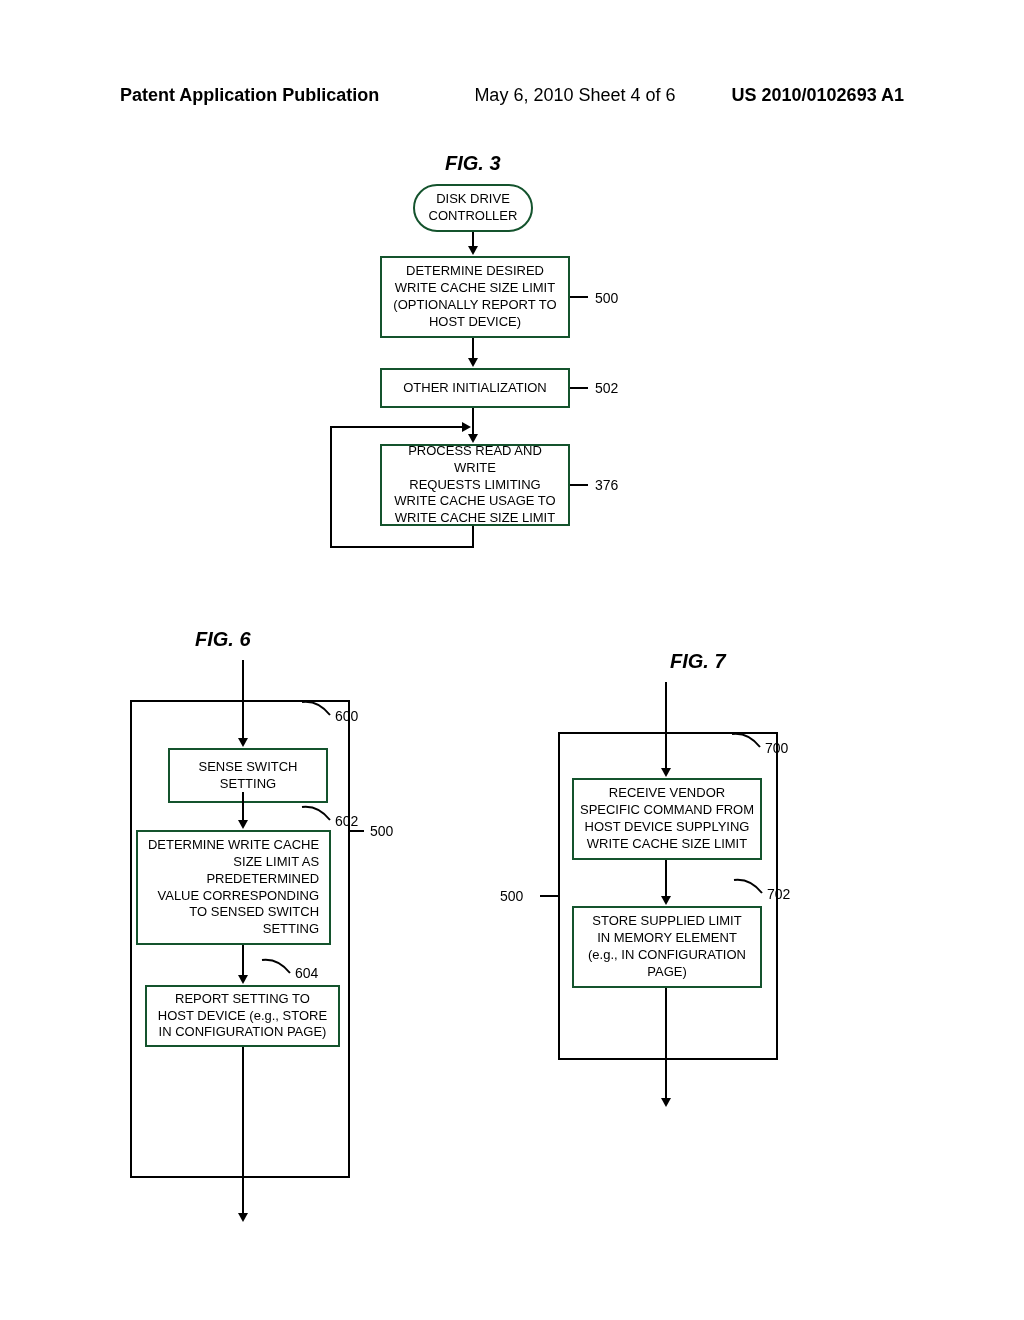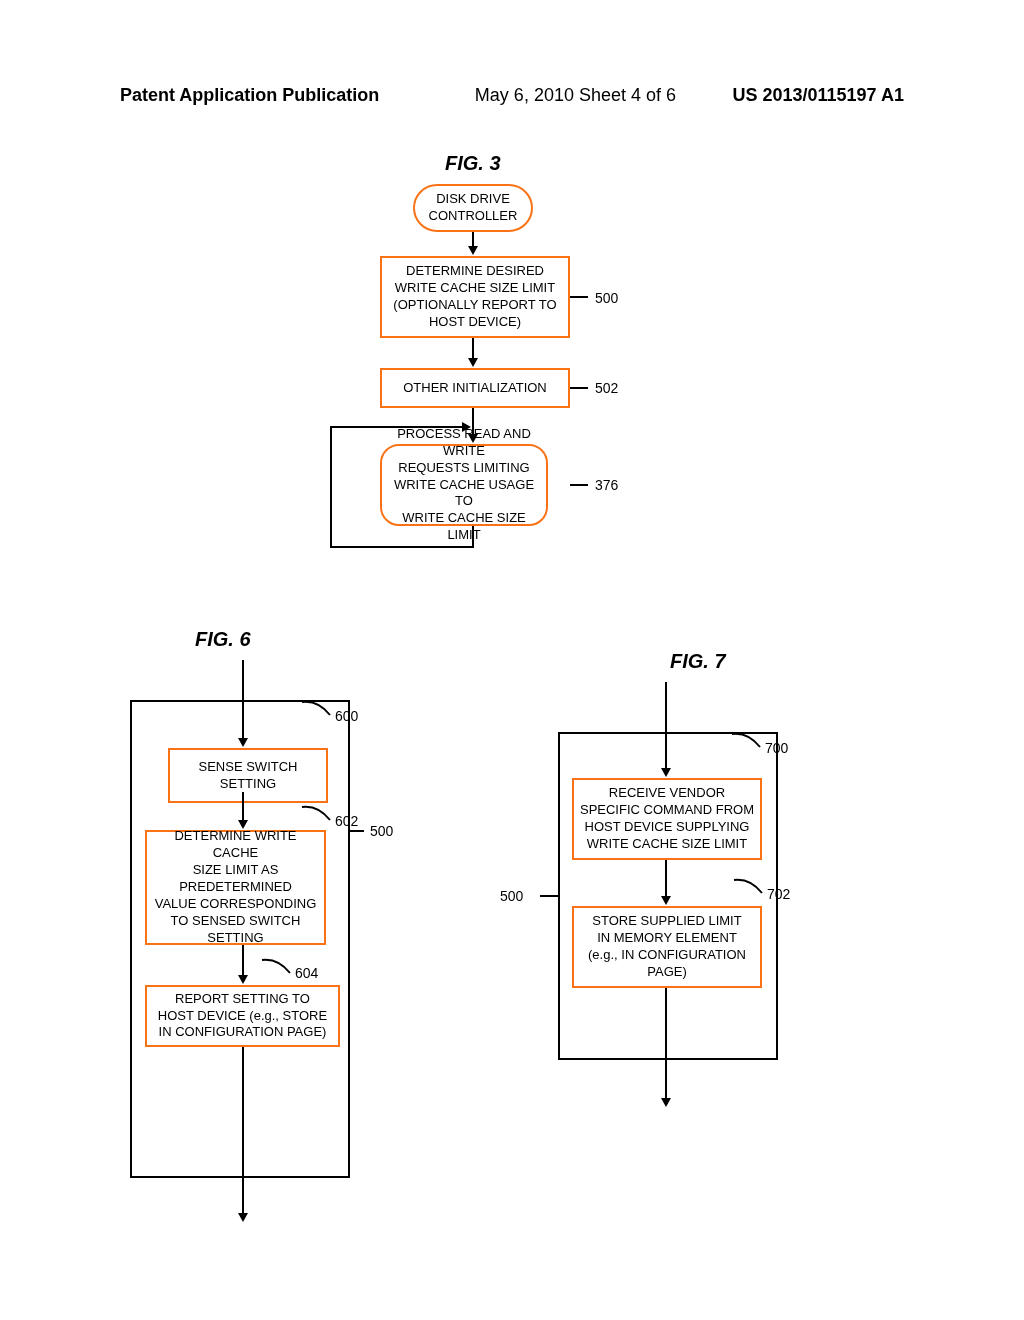--- a/index.html
+++ b/index.html
@@ -36,21 +36,21 @@
     }
     .fig-title {
       font-weight: bold;
       font-style: italic;
       font-size: 20px;
       text-align: center;
       position: absolute;
     }
     .box {
       position: absolute;
-      border: 2px solid #f97316;
+      border: 2px solid #14532d;
       text-align: center;
       display: flex;
       align-items: center;
       justify-content: center;
       font-size: 13px;
       line-height: 1.3;
       padding: 4px;
     }
     .rounded-box {
       border-radius: 40px;
@@ -86,21 +86,21 @@
     .curve-svg {
       position: absolute;
     }
   </style>
 </head>
 <body>
 
 <div class="header">
   <span class="header-left">Patent Application Publication</span>
   <span class="header-center">May 6, 2010  Sheet 4 of 6</span>
-  <span class="header-right">US 2013/0115197 A1</span>
+  <span class="header-right">US 2010/0102693 A1</span>
 </div>
 
 <div class="fig-title" style="left: 445px; top: 152px;">FIG. 3</div>
 
 <div class="box rounded-box" style="left: 413px; top: 184px; width: 120px; height: 48px;">
   <span style="white-space: pre-line;">DISK DRIVE
 CONTROLLER</span>
 </div>
 
 <div class="arrow-line" style="left: 472px; top: 232px; width: 2px; height: 16px;"></div>
@@ -120,21 +120,21 @@
 
 <div class="box" style="left: 380px; top: 368px; width: 190px; height: 40px;">
   <span style="white-space: pre-line;">OTHER INITIALIZATION</span>
 </div>
 <div class="arrow-line" style="left: 570px; top: 387px; width: 18px; height: 2px;"></div>
 <span class="ref-label" style="left: 595px; top: 380px;">502</span>
 
 <div class="arrow-line" style="left: 472px; top: 408px; width: 2px; height: 28px;"></div>
 <div class="arrow-down" style="left: 468px; top: 434px;"></div>
 
-<div class="box" style="left: 380px; top: 444px; width: 168px; height: 82px; border-radius: 19px;">
+<div class="box" style="left: 380px; top: 444px; width: 190px; height: 82px;">
   <span style="white-space: pre-line;">PROCESS READ AND WRITE
 REQUESTS LIMITING
 WRITE CACHE USAGE TO
 WRITE CACHE SIZE LIMIT</span>
 </div>
 <div class="arrow-line" style="left: 570px; top: 484px; width: 18px; height: 2px;"></div>
 <span class="ref-label" style="left: 595px; top: 477px;">376</span>
 
 <div class="arrow-line" style="left: 472px; top: 526px; width: 2px; height: 22px;"></div>
 <div class="arrow-line" style="left: 330px; top: 546px; width: 144px; height: 2px;"></div>
@@ -160,21 +160,21 @@
 </div>
 
 <div class="arrow-line" style="left: 242px; top: 792px; width: 2px; height: 30px;"></div>
 <div class="arrow-down" style="left: 238px; top: 820px;"></div>
 
 <svg class="curve-svg" style="left: 300px; top: 805px; width: 40px; height: 20px;">
   <path d="M 2 2 Q 18 0 30 15" stroke="black" stroke-width="2" fill="none"></path>
 </svg>
 <span class="ref-label" style="left: 335px; top: 813px;">602</span>
 
-<div class="box" style="left: 145px; top: 830px; width: 181px; height: 115px;">
+<div class="box" style="left: 136px; top: 830px; width: 195px; height: 115px; text-align: right;">
   <span style="white-space: pre-line;">DETERMINE WRITE CACHE
 SIZE LIMIT AS
 PREDETERMINED
 VALUE CORRESPONDING
 TO SENSED SWITCH
 SETTING</span>
 </div>
 
 <div class="arrow-line" style="left: 350px; top: 830px; width: 14px; height: 2px;"></div>
 <span class="ref-label" style="left: 370px; top: 823px;">500</span>

